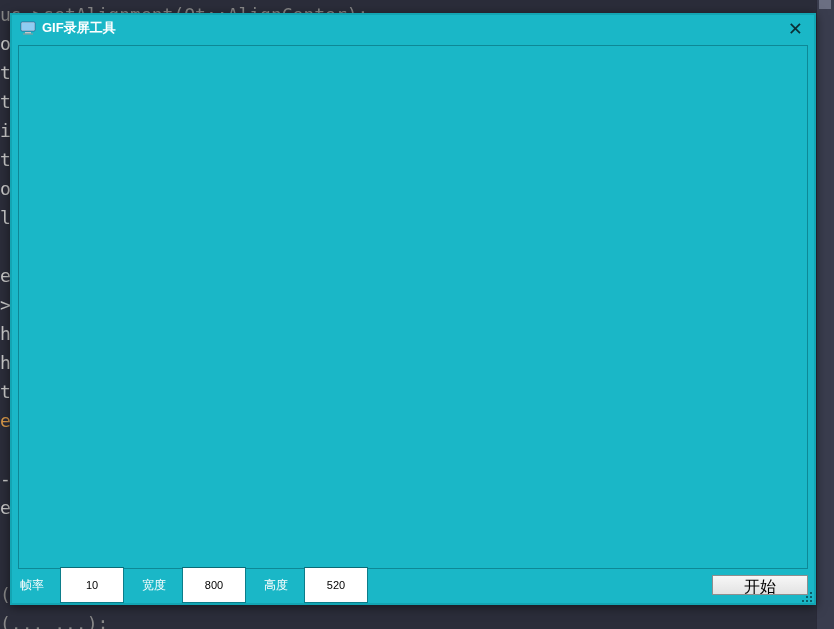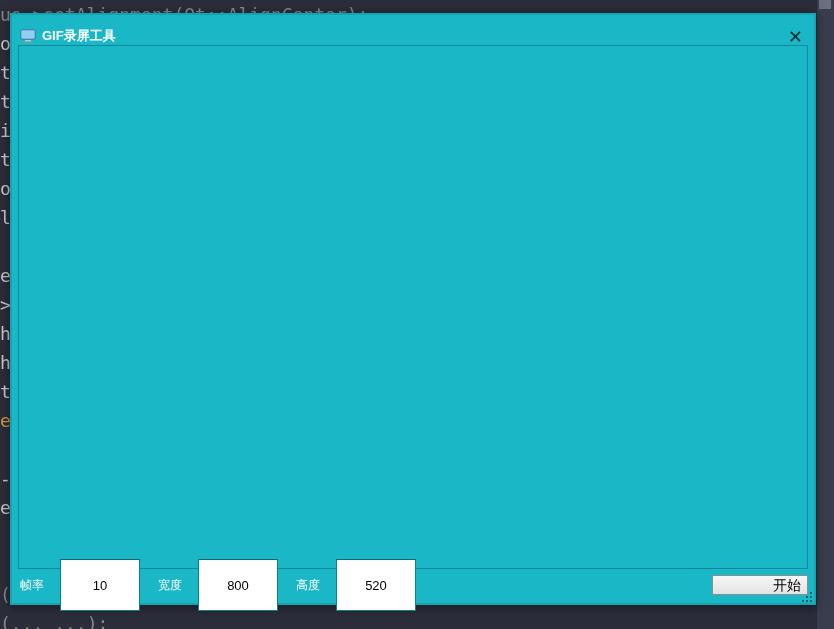--- a/index.html
+++ b/index.html
@@ -30,21 +30,21 @@
   }
 
   .app {
     position:absolute; left:10px; top:13px; width:806px; height:592px;
     background:#0aa; background:#12a4b8; background:#1ab7c7;
     border:2px solid #13a5b3;
     box-shadow: 0 2px 10px rgba(0,0,0,0.5);
     box-sizing:border-box;
   }
   .titlebar {
-    height:26px; display:flex; align-items:center; padding:8px 8px;
+    height:26px; display:flex; align-items:center; padding:0 8px;
     background:#1ab7c7;
   }
   .titlebar .icon { width:16px; height:16px; margin-right:6px; display:flex; align-items:center; justify-content:center; }
   .titlebar .icon svg { width:16px; height:16px; }
   .titlebar .title { color:#fff; font-weight:bold; font-size:13px; flex:1; font-family:"Microsoft YaHei", sans-serif; }
   .titlebar .close { color:#0b2e34; font-size:22px; font-weight:bold; cursor:pointer; padding:0 4px; line-height:18px; }
 
   .viewport {
     position:absolute; left:6px; right:6px; top:30px; bottom:34px;
     border:1px solid #0e8896;
@@ -53,28 +53,28 @@
 
   .bottombar {
     position:absolute; left:6px; right:6px; bottom:6px; height:24px;
     display:flex; align-items:center; gap:16px;
     background:#1ab7c7;
     font-family:"Microsoft YaHei", sans-serif; font-size:12px; color:#fff;
   }
   .bottombar .lbl { padding-left:2px; }
   .bottombar input.num {
     width:46px; height:18px; border:1px solid #0c7d8a; border-top-color:#0b6a76;
-    background:#fff; color:#000; text-align:center; font-size:13px;
-    font-family:"Microsoft YaHei", sans-serif; padding:16px;
+    background:#fff; color:#000; text-align:center; font-size:11px;
+    font-family:"Microsoft YaHei", sans-serif; padding:8px;
   }
   .bottombar .spacer { flex:1; }
   .bottombar button.start {
     width:96px; height:20px; background:linear-gradient(#f7f7f7,#e3e3e3);
-    border:1px solid #8e8e8e; color:#000; font-size:14px;
-    font-family:"Microsoft YaHei", sans-serif; cursor:pointer;text-align:right;
+    border:1px solid #8e8e8e; color:#000; font-size:16px;
+    font-family:"Microsoft YaHei", sans-serif; cursor:pointer;
   }
   .sizegrip {
     position:absolute; right:0; bottom:0; width:14px; height:14px;
   }
   .sizegrip svg { width:14px; height:14px; }
 </style>
 </head>
 <body>
 
 <div class="bg" id="bg"><span class="dim">us-&gt;setAlignment(Qt::AlignCenter);</span>

